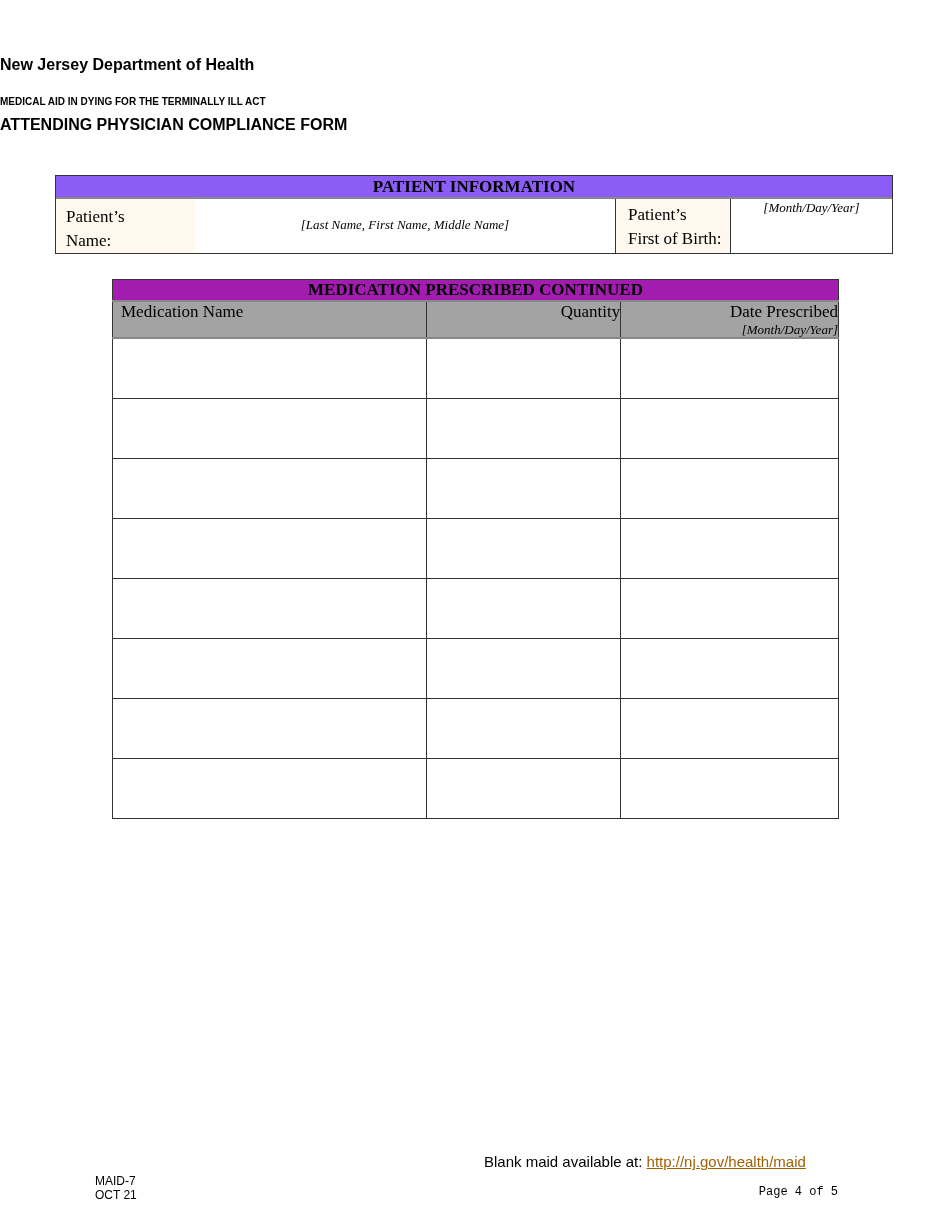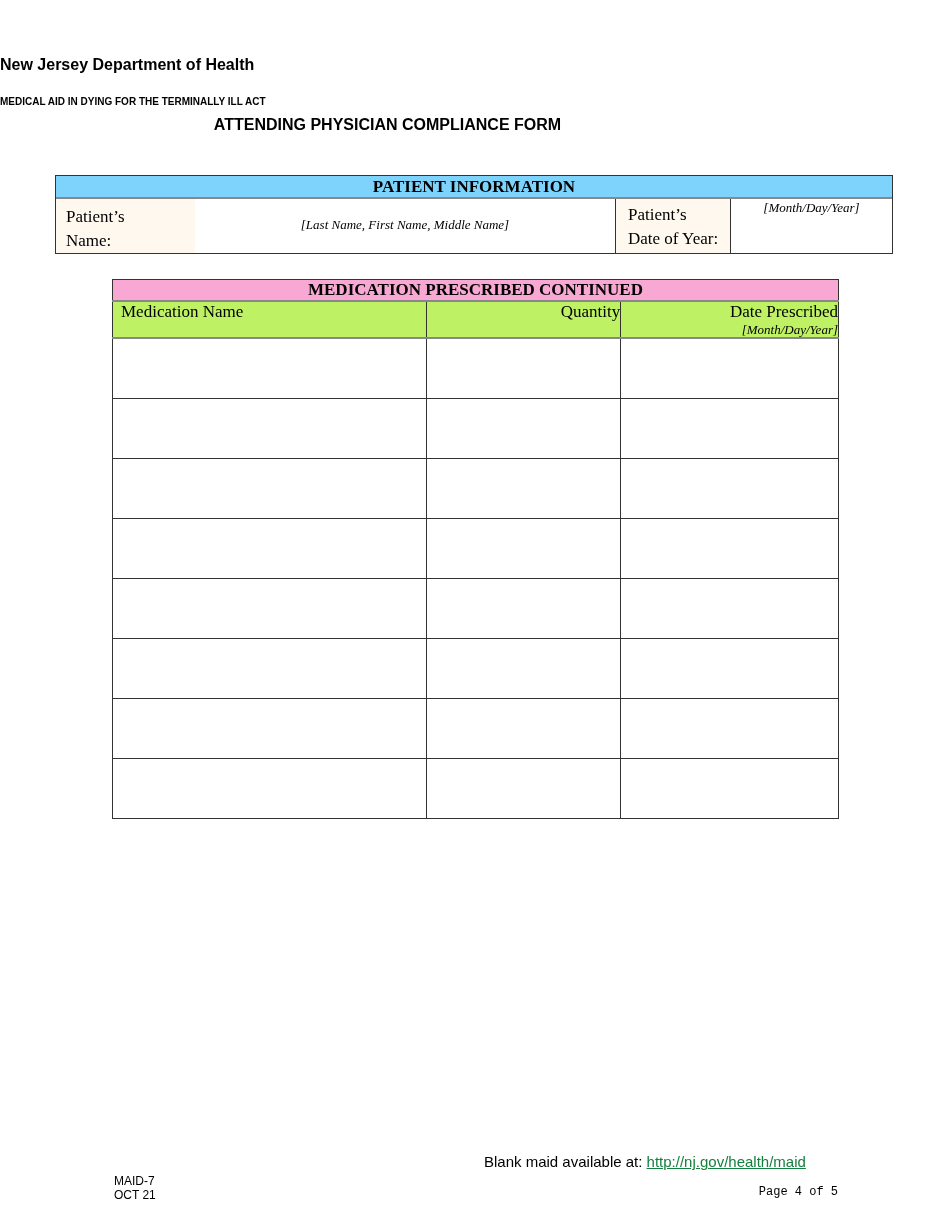--- a/index.html
+++ b/index.html
@@ -3,64 +3,64 @@
   <meta charset="utf-8">
   <style>
     html, body { margin: 0; padding: 0; background: #ffffff; }
     body { width: 950px; height: 1230px; position: relative; overflow: hidden; color: #000; }
     .sans { font-family: "Liberation Sans", sans-serif; }
     .serif { font-family: "Liberation Serif", serif; }
     .abs { position: absolute; }
 
     .agency { left: 0; width: 950px; top: 56px; text-align: left; font-weight: bold; font-size: 16px; }
     .title1 { left: 0; width: 950px; top: 96px; font-weight: bold; font-size: 10px; }
-    .title2 { left: 0; width: 775px; top: 116px; text-align: center; font-weight: bold; font-size: 16px; }
+    .title2 { left: 0; width: 775px; top: 116px; text-align: left; font-weight: bold; font-size: 16px; }
 
     
     .pi { left: 55px; top: 175px; width: 838px; height: 79px; border: 1px solid #333; box-sizing: border-box; }
-    .pi-head { position: absolute; left: 0; top: 0; right: 0; height: 21px; background: #7dd3fc; border-bottom: 2px solid #888; text-align: center; font-weight: bold; font-size: 17px; line-height: 21px; }
+    .pi-head { position: absolute; left: 0; top: 0; right: 0; height: 21px; background: #8b5cf6; border-bottom: 2px solid #888; text-align: center; font-weight: bold; font-size: 17px; line-height: 21px; }
     .pi-name-label { position: absolute; left: 0; top: 23px; width: 139px; bottom: 0; background: #fef8ef; font-size: 17px; line-height: 24px; padding: 6px 0 0 10px; box-sizing: border-box; }
     .pi-name-field { position: absolute; left: 139px; top: 23px; width: 420px; bottom: 0; text-align: center; font-style: italic; font-size: 13px; line-height: 16px; padding-top: 18px; }
     .pi-dob-label { position: absolute; left: 559px; top: 23px; width: 116px; bottom: 0; background: #fef8ef; border-left: 1px solid #333; border-right: 1px solid #333; font-size: 17px; line-height: 24px; padding: 4px 0 0 12px; box-sizing: border-box; }
     .pi-dob-field { position: absolute; left: 675px; top: 23px; right: 0; bottom: 0; text-align: center; font-style: italic; font-size: 13px; line-height: 16px; padding-top: 1px; }
 
     
     .med { left: 112px; top: 279px; width: 727px; border-collapse: collapse; }
     .med td { border: 1px solid #333; padding: 0; vertical-align: top; }
-    .med .head td { background: #f9a8d4; height: 20px; text-align: center; font-weight: bold; font-size: 17px; line-height: 20px; border-bottom: 2px solid #888; }
-    .med .colhead td { background: #bef264; height: 35px; font-size: 17px; line-height: 20px; border-bottom: 2px solid #888; }
+    .med .head td { background: #a21caf; height: 20px; text-align: center; font-weight: bold; font-size: 17px; line-height: 20px; border-bottom: 2px solid #888; }
+    .med .colhead td { background: #a3a3a3; height: 35px; font-size: 17px; line-height: 20px; border-bottom: 2px solid #888; }
     .med .colhead .c1 { padding-left: 8px; }
     .med .colhead .c2, .med .colhead .c3 { text-align: right; }
     .med .hint { display: block; font-style: italic; font-size: 13px; line-height: 15px; }
     .med .row td { height: 59px; }
 
     .footer-blank { left: 484px; top: 1153px; font-size: 15px; }
-    .footer-link { color: #15803d; text-decoration: underline; }
-    .footer-code { left: 114px; top: 1174px; font-size: 12px; line-height: 14px; }
+    .footer-link { color: #a16207; text-decoration: underline; }
+    .footer-code { left: 95px; top: 1174px; font-size: 12px; line-height: 14px; }
     .footer-page { right: 112px; top: 1185px; font-size: 12px; font-family: Liberation Mono, monospace; }
   </style>
 </head>
 <body>
 
 <div class="abs sans agency">New Jersey Department of Health</div>
 <div class="abs sans title1">MEDICAL AID IN DYING FOR THE TERMINALLY ILL ACT</div>
 <div class="abs sans title2">ATTENDING PHYSICIAN COMPLIANCE FORM</div>
 
 <div class="abs serif pi">
   <div class="pi-head">PATIENT INFORMATION</div>
   <div class="pi-name-label">
     <div>Patient’s</div>
     <div>Name:</div>
   </div>
   <div class="pi-name-field">
     <span>[Last Name, First Name, Middle Name]</span>
   </div>
   <div class="pi-dob-label">
     <div>Patient’s</div>
-    <div>Date of Year:</div>
+    <div>First of Birth:</div>
   </div>
   <div class="pi-dob-field">
     <span>[Month/Day/Year]</span>
   </div>
 </div>
 
 <table class="abs serif med">
   <colgroup>
       <col style="width:314px">
       <col style="width:195px">

